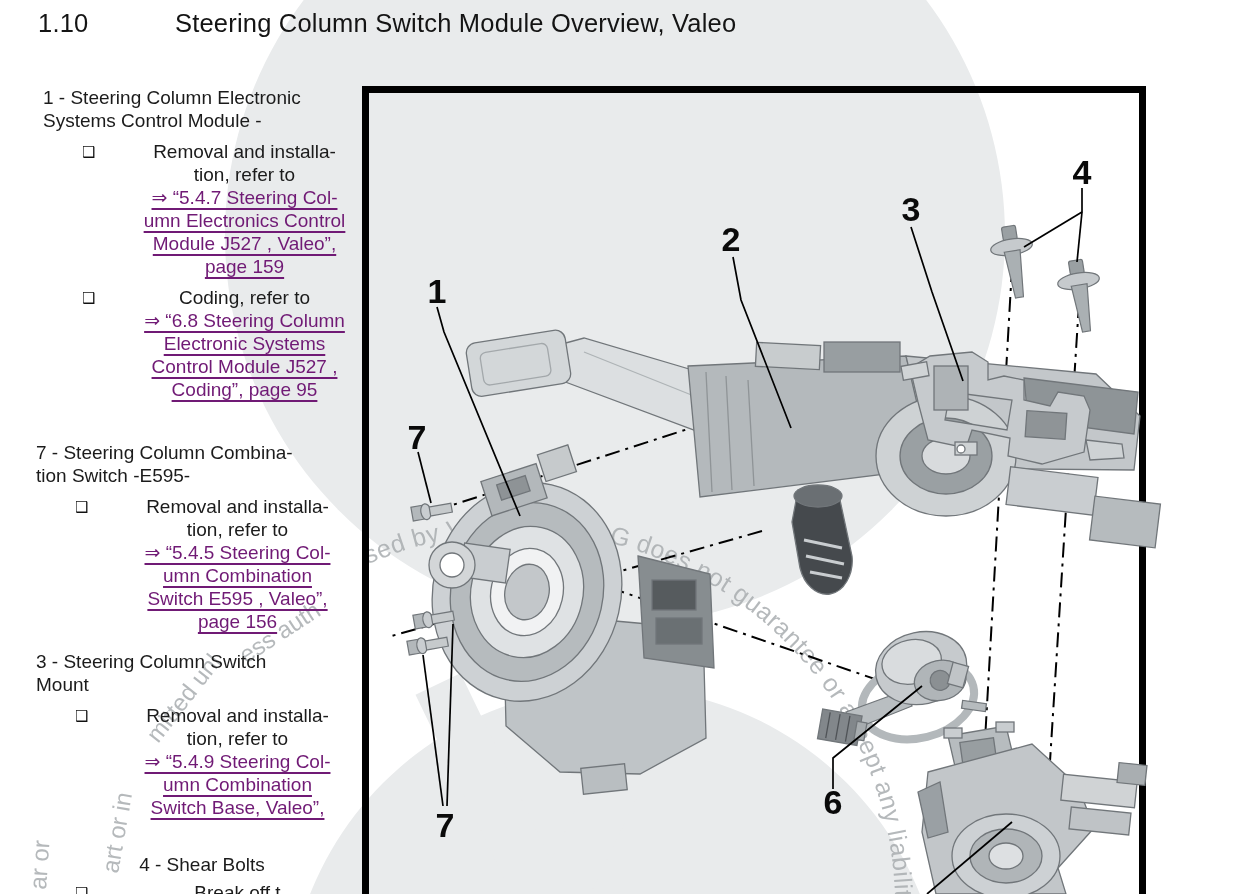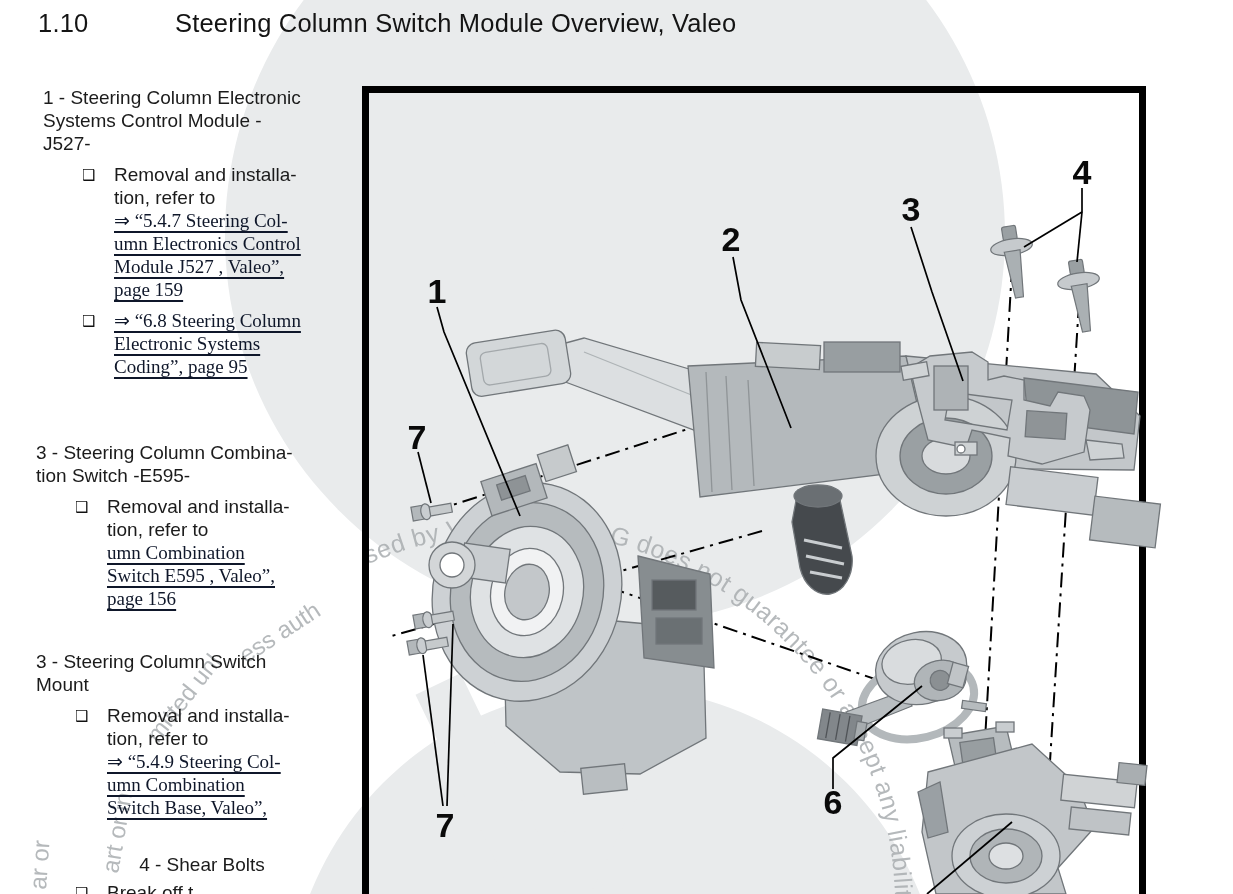--- a/index.html
+++ b/index.html
@@ -17,23 +17,23 @@
   .page-head{position:absolute;top:9px;left:0;width:1233px;color:#141414;
     font-size:25.5px;letter-spacing:.2px;}
   .head-num{position:absolute;left:38px;top:0;}
   .head-title{position:absolute;left:175px;top:0;}
   
   .legend-item{position:absolute;width:332px;color:#1b1b1b;font-size:19px;line-height:23px;}
   .hline{display:block;white-space:nowrap;}
   .bullet-row{display:flex;padding-left:39px;margin-top:8px;}
   .bullet-glyph{width:32px;flex:0 0 32px;font-size:15px;color:#111;
     font-family:"DejaVu Sans", sans-serif;position:relative;top:1px;}
-  .bullet-body{flex:1;}
+  .bullet-body{flex:1;text-align:center;}
   .tline{display:block;white-space:nowrap;}
-  a.ref-link{color:#0f172a;text-decoration:none;display:block;cursor:pointer;font-family:Liberation Serif, serif;}
+  a.ref-link{color:#701a75;text-decoration:none;display:block;cursor:pointer;}
   a.ref-link .lline{display:block;white-space:nowrap;text-decoration:underline;
     text-decoration-thickness:1.5px;text-underline-offset:3.5px;}
   
   .part-label{font-family:"Liberation Sans", sans-serif;font-weight:bold;font-size:34px;fill:#0a0a0a;}
   .wm-text{font-family:"Liberation Sans", sans-serif;fill:#a9adb0;opacity:.85;}
 </style>
 </head>
 <body>
 
 <svg id="watermark-layer" width="1233" height="894" viewBox="0 0 1233 894">
@@ -209,58 +209,60 @@
 
   <div class="page-head">
     <span class="head-num">1.10</span>
     <span class="head-title">Steering Column Switch Module Overview, Valeo</span>
   </div>
 
   <div class="legend-item" style="top:86px;left:36px;margin-left:7px;">
     <div>
       <span class="hline">1 - Steering Column Electronic</span>
       <span class="hline">Systems Control Module -</span>
-      <span class="hline">J527-</span>
     </div>
     <div class="bullet-row">
       <span class="bullet-glyph">❑</span>
       <div class="bullet-body">
         <span class="tline">Removal and installa-</span>
         <span class="tline">tion, refer to</span>
         <a class="ref-link" href="#">
           <span class="lline">⇒ “5.4.7 Steering Col-</span>
           <span class="lline">umn Electronics Control</span>
           <span class="lline">Module J527 , Valeo”,</span>
           <span class="lline">page 159</span>
         </a>
       </div>
     </div>
     <div class="bullet-row">
       <span class="bullet-glyph">❑</span>
       <div class="bullet-body">
+        <span class="tline">Coding, refer to</span>
         <a class="ref-link" href="#">
           <span class="lline">⇒ “6.8 Steering Column</span>
           <span class="lline">Electronic Systems</span>
+          <span class="lline">Control Module J527 ,</span>
           <span class="lline">Coding”, page 95</span>
         </a>
       </div>
     </div>
   </div>
 
   <div class="legend-item" style="top:441px;left:36px;">
     <div>
-      <span class="hline">3 - Steering Column Combina-</span>
+      <span class="hline">7 - Steering Column Combina-</span>
       <span class="hline">tion Switch -E595-</span>
     </div>
     <div class="bullet-row">
       <span class="bullet-glyph">❑</span>
       <div class="bullet-body">
         <span class="tline">Removal and installa-</span>
         <span class="tline">tion, refer to</span>
         <a class="ref-link" href="#">
+          <span class="lline">⇒ “5.4.5 Steering Col-</span>
           <span class="lline">umn Combination</span>
           <span class="lline">Switch E595 , Valeo”,</span>
           <span class="lline">page 156</span>
         </a>
       </div>
     </div>
   </div>
 
   <div class="legend-item" style="top:650px;left:36px;">
     <div>

